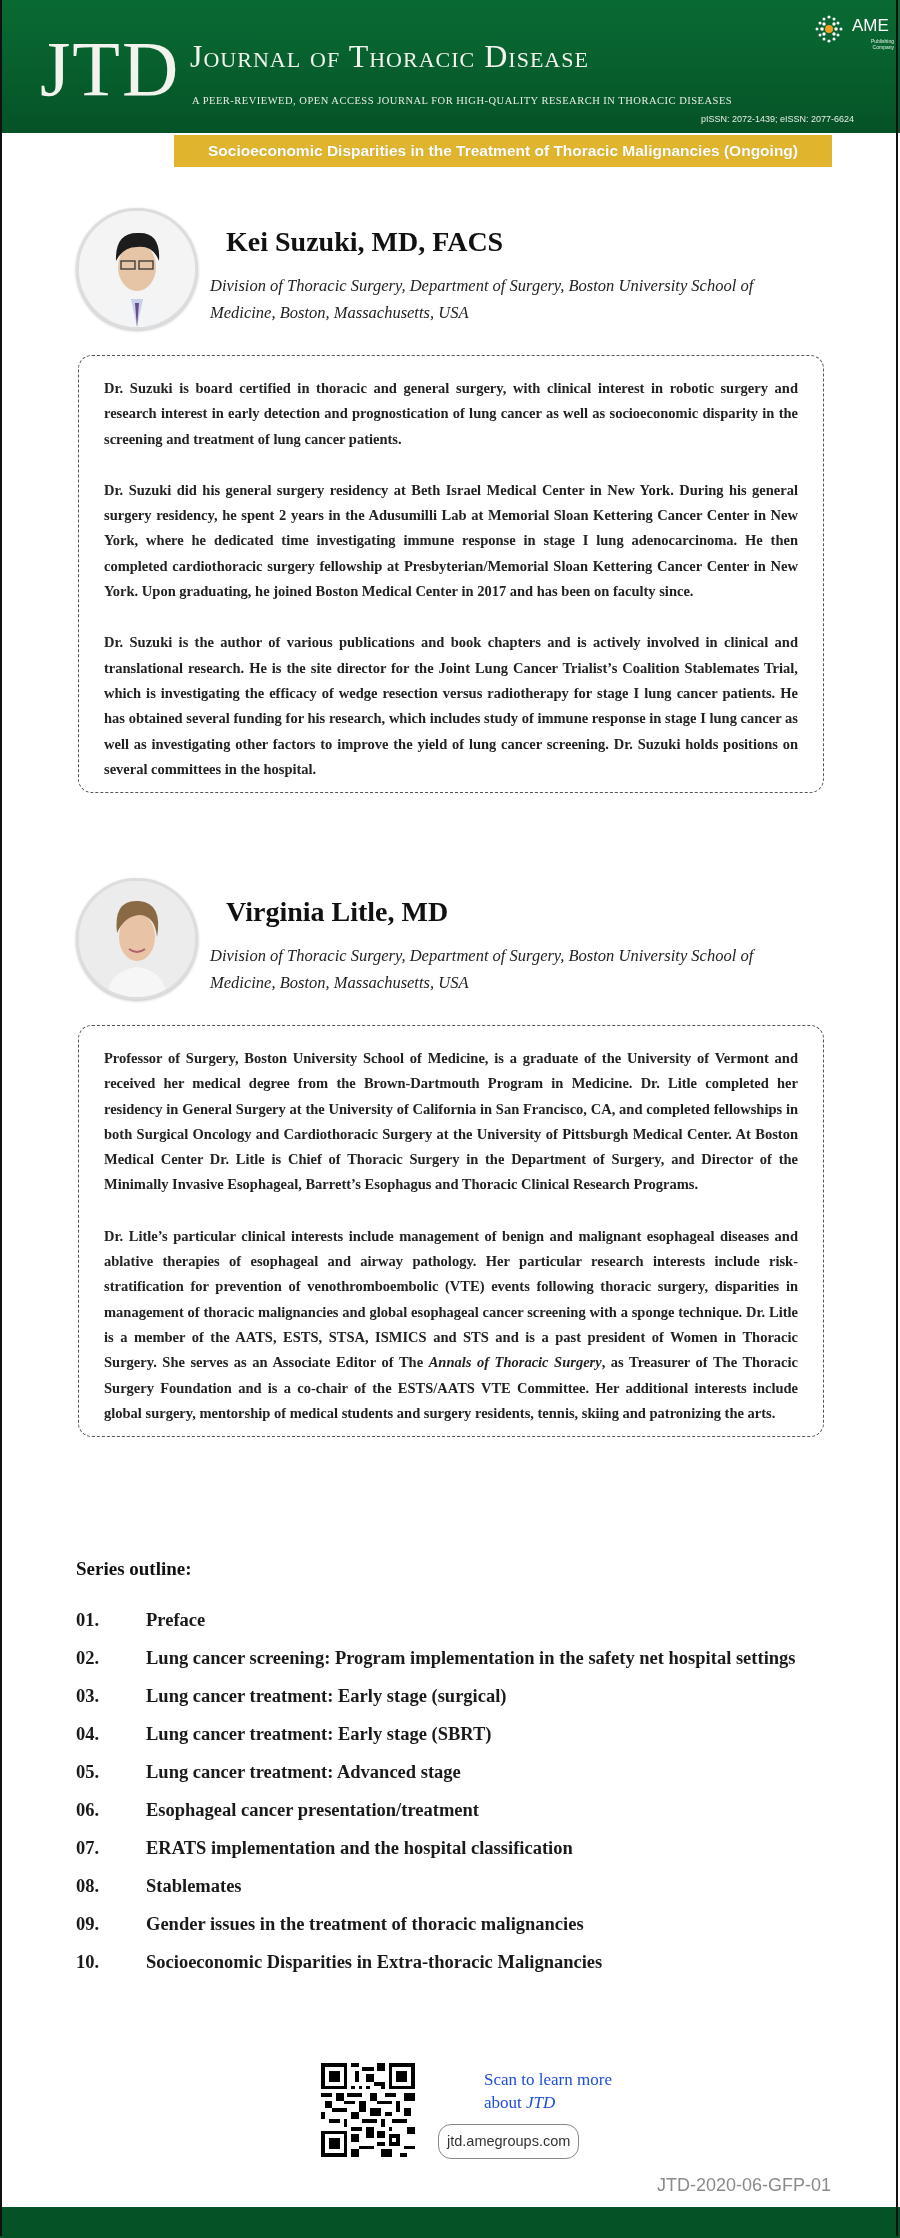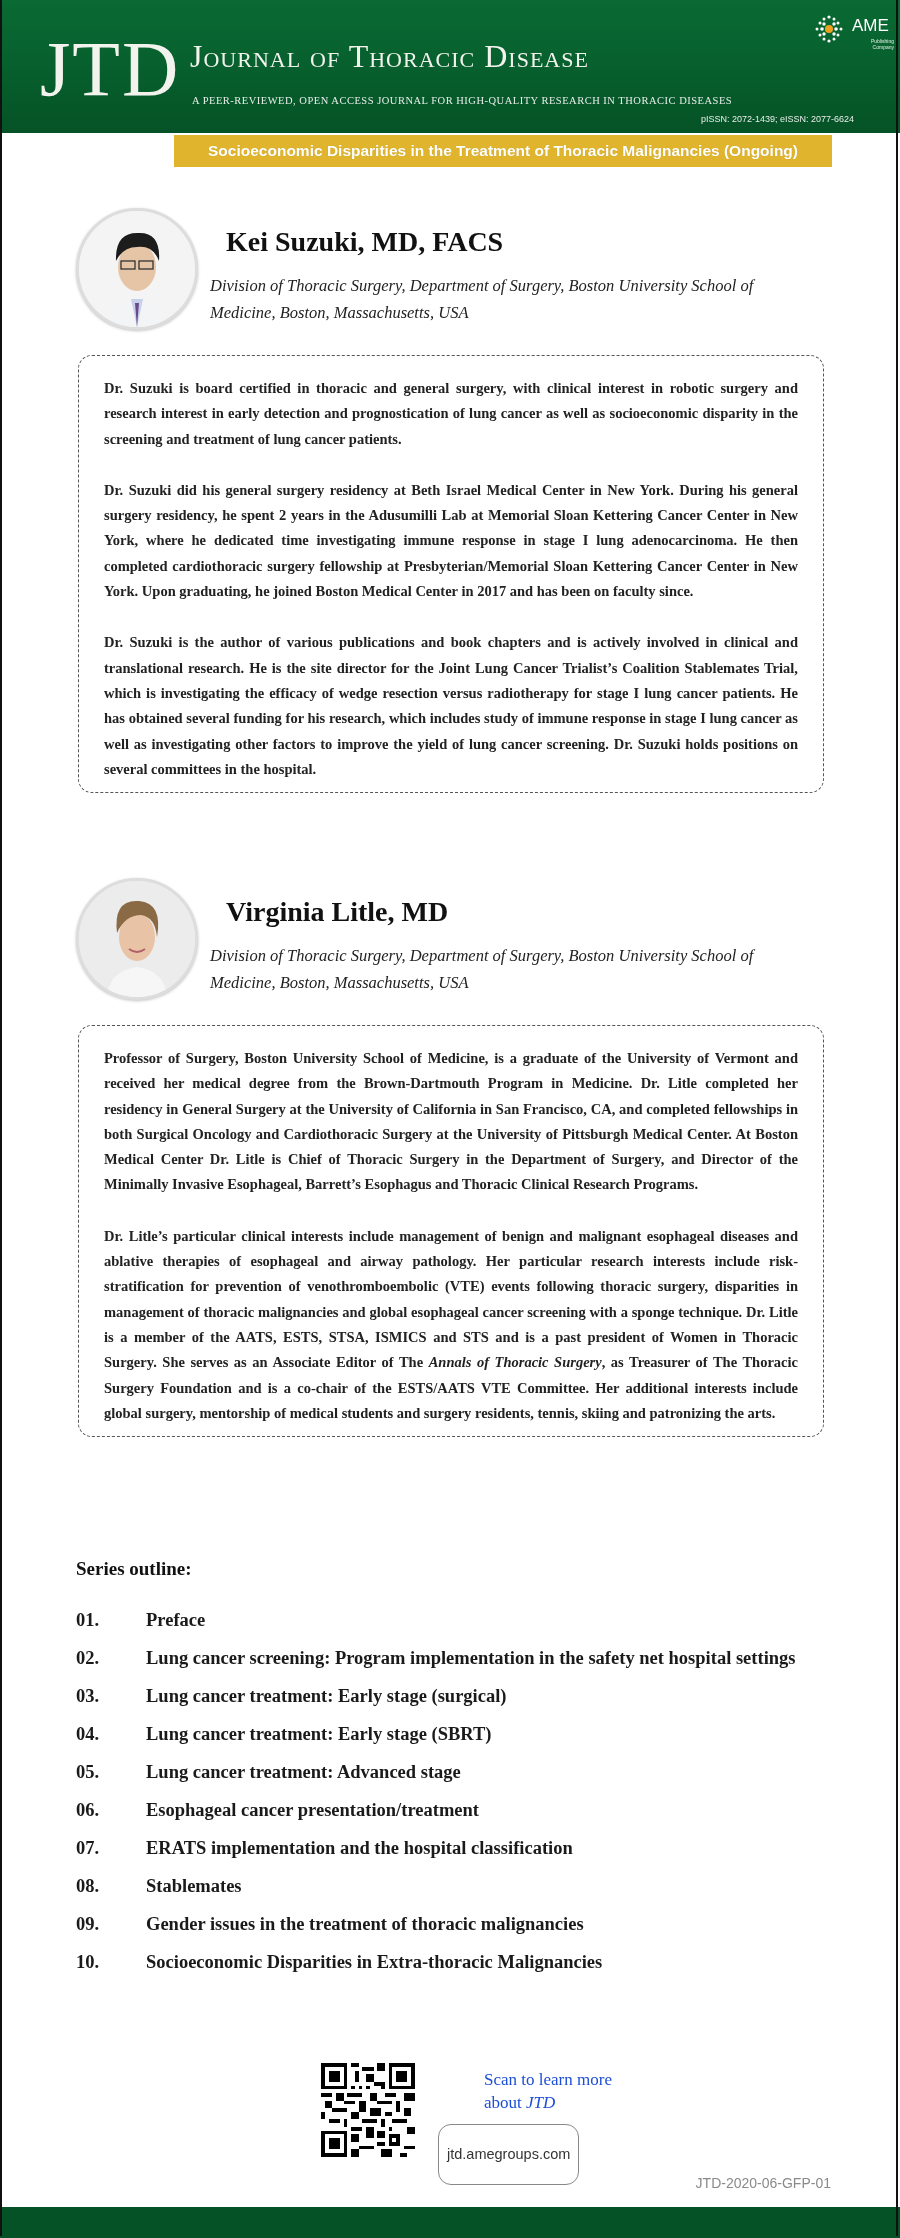--- a/index.html
+++ b/index.html
@@ -95,27 +95,27 @@
   .outline-num { width: 38px; flex: none; }
   .outline-text { flex: 1; margin-left: 32px; }
   
   .qr { position: absolute; left: 321px; top: 2063px; width: 94px; height: 94px; }
   .scan-text {
     position: absolute; left: 438px; top: 2068px;
     font-family: "Liberation Serif", serif; font-size: 17px; line-height: 23px; color: #1d4ed8; margin-left: 46px;
   }
   .scan-text i { font-style: italic; }
   .url-pill {
-    position: absolute; left: 438px; top: 2124px; height: 25px; padding: 17px 8px;
+    position: absolute; left: 438px; top: 2124px; height: 25px; padding: 4px 8px;
     border: 1.5px solid #888; border-radius: 13px;
     font-family: "Liberation Sans", sans-serif; font-size: 14.5px; line-height: 24px; color: #333;
   }
   .doc-code {
     position: absolute; right: 69px; top: 2175px;
-    font-family: "Liberation Sans", sans-serif; font-size: 14px; color: #8a8a8a;
+    font-family: "Liberation Sans", sans-serif; font-size: 18px; color: #8a8a8a;
   }
   .footer-bar {
     position: absolute; left: 0; top: 2207px; width: 900px; height: 31px;
     background: #055226;
   }
 </style>
 </head>
 <body>
 
 <div class="header">

